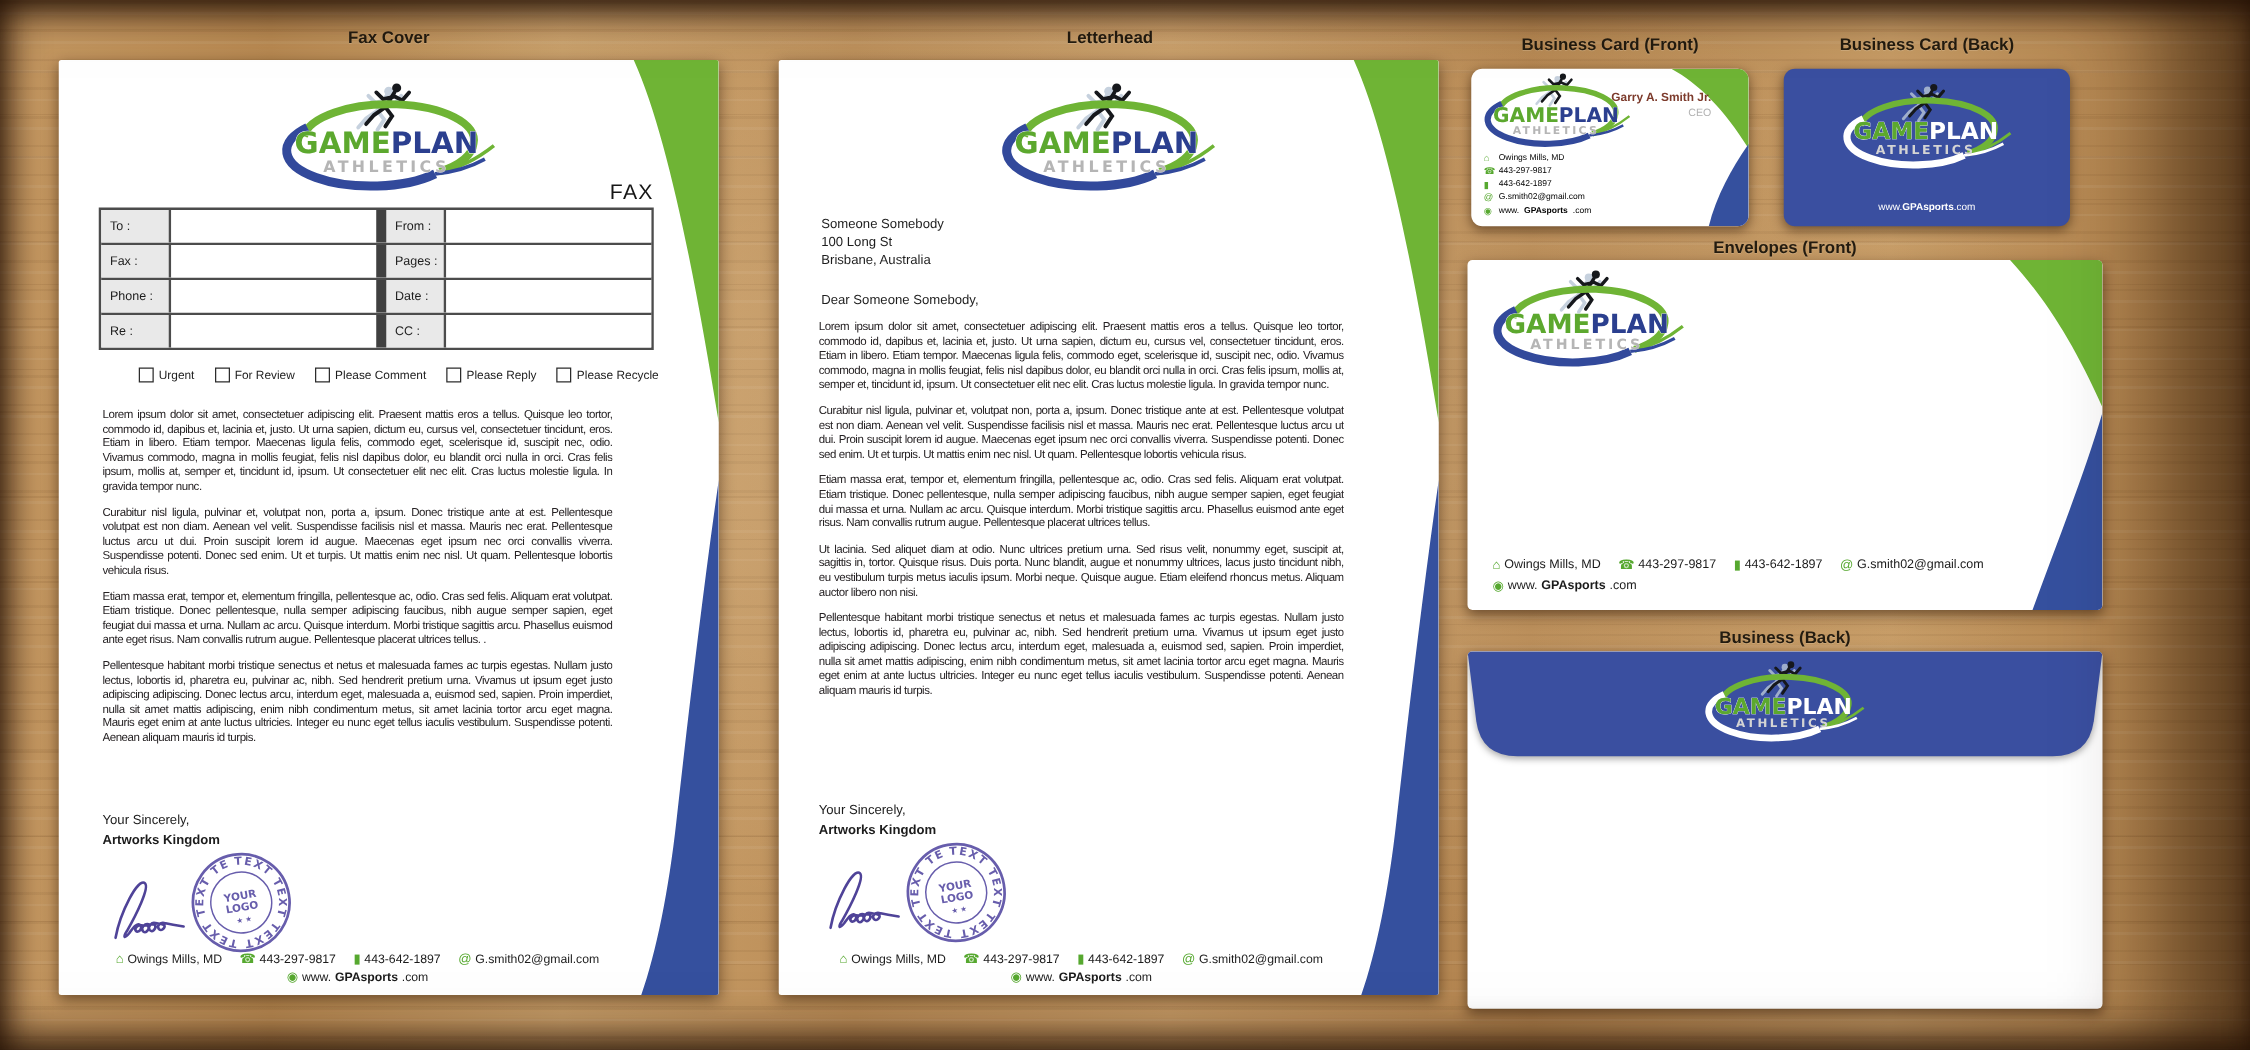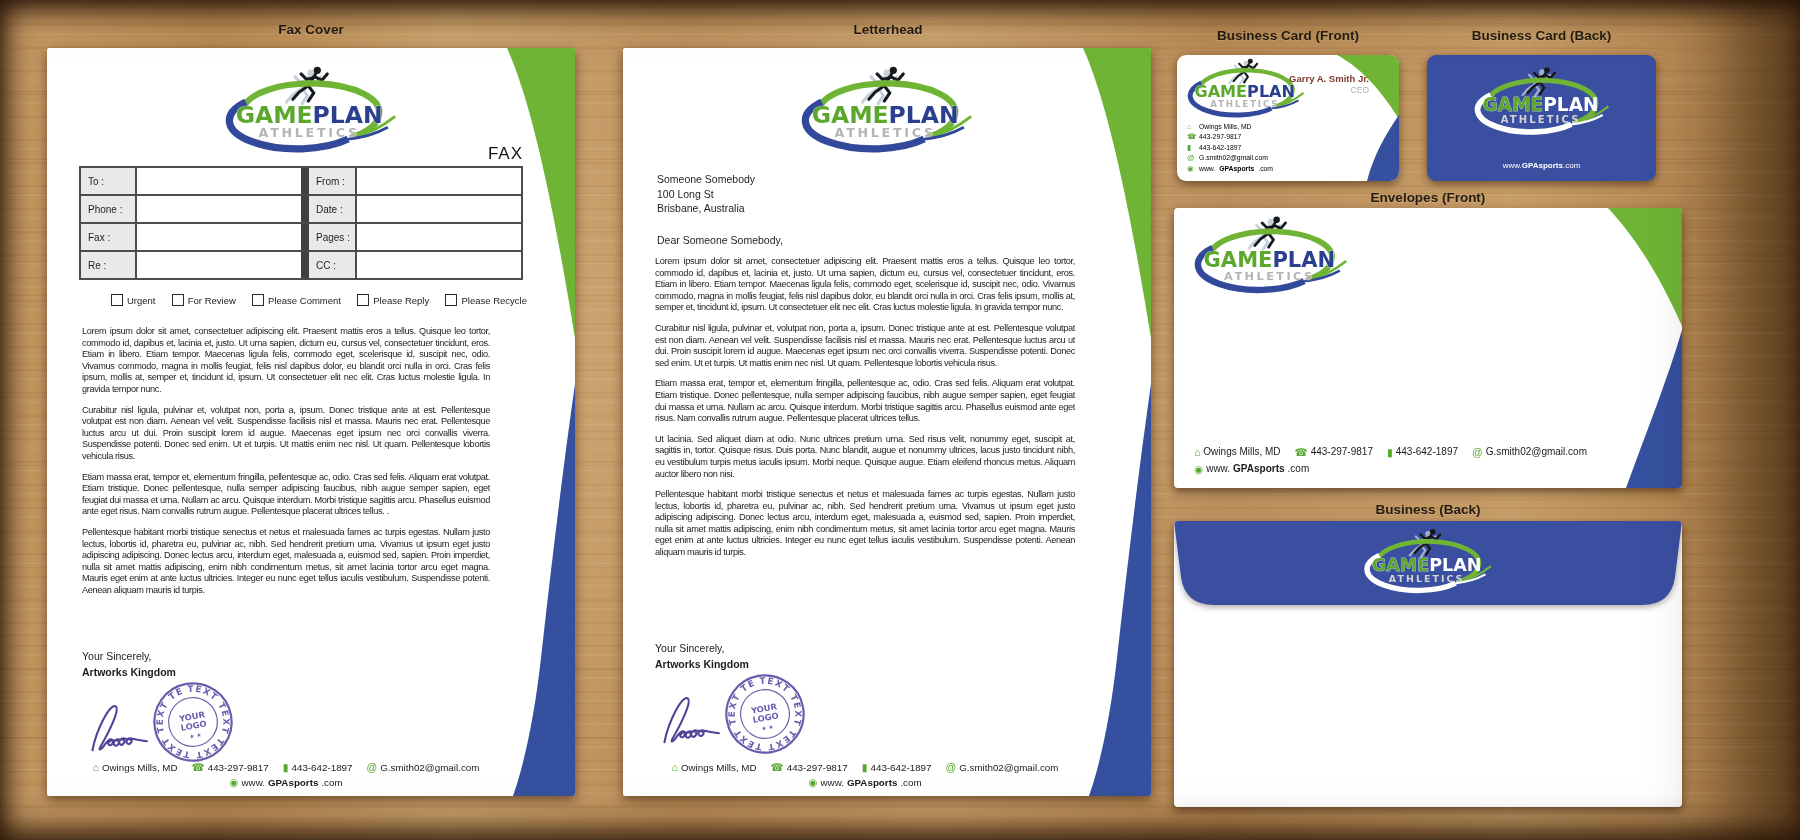--- a/index.html
+++ b/index.html
@@ -156,29 +156,29 @@
 </div>
     <div class="fax-word">FAX</div>
     <div class="fax-table" id="faxTable">
         <div class="ft-row">
           <div class="ft-label">To :</div>
           <div class="ft-value"></div>
           <div class="ft-label l2">From :</div>
           <div class="ft-value"></div>
         </div>
         <div class="ft-row">
-          <div class="ft-label">Phone :</div>
-          <div class="ft-value"></div>
-          <div class="ft-label l2">Date :</div>
+          <div class="ft-label">Fax :</div>
+          <div class="ft-value"></div>
+          <div class="ft-label l2">Pages :</div>
           <div class="ft-value"></div>
         </div>
         <div class="ft-row">
-          <div class="ft-label">Fax :</div>
-          <div class="ft-value"></div>
-          <div class="ft-label l2">Pages :</div>
+          <div class="ft-label">Phone :</div>
+          <div class="ft-value"></div>
+          <div class="ft-label l2">Date :</div>
           <div class="ft-value"></div>
         </div>
         <div class="ft-row">
           <div class="ft-label">Re :</div>
           <div class="ft-value"></div>
           <div class="ft-label l2">CC :</div>
           <div class="ft-value"></div>
         </div>
       </div>
     <div class="cb-row" id="cbRow">

